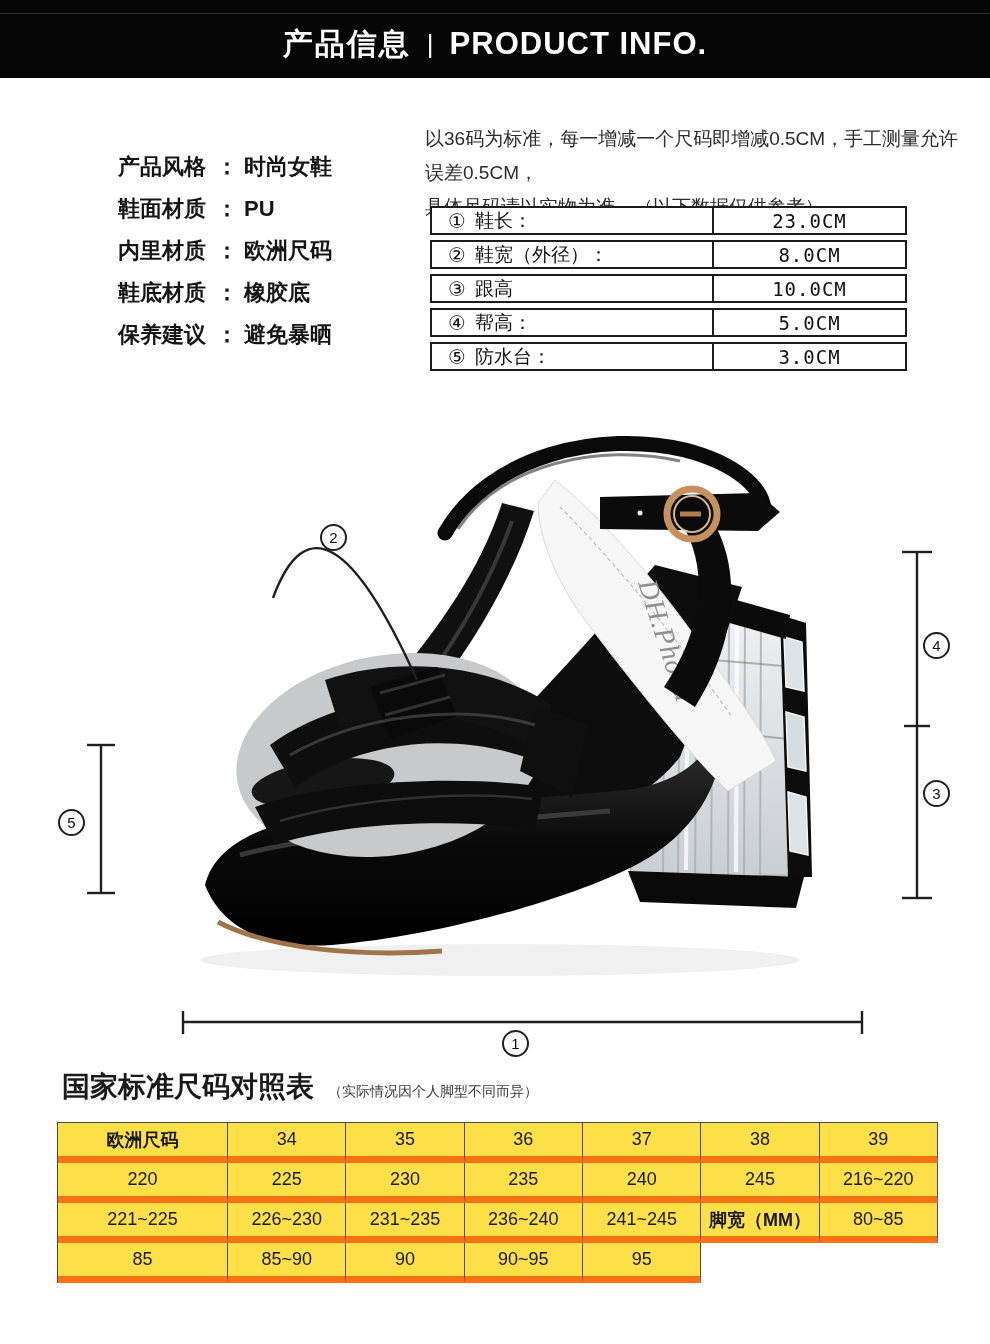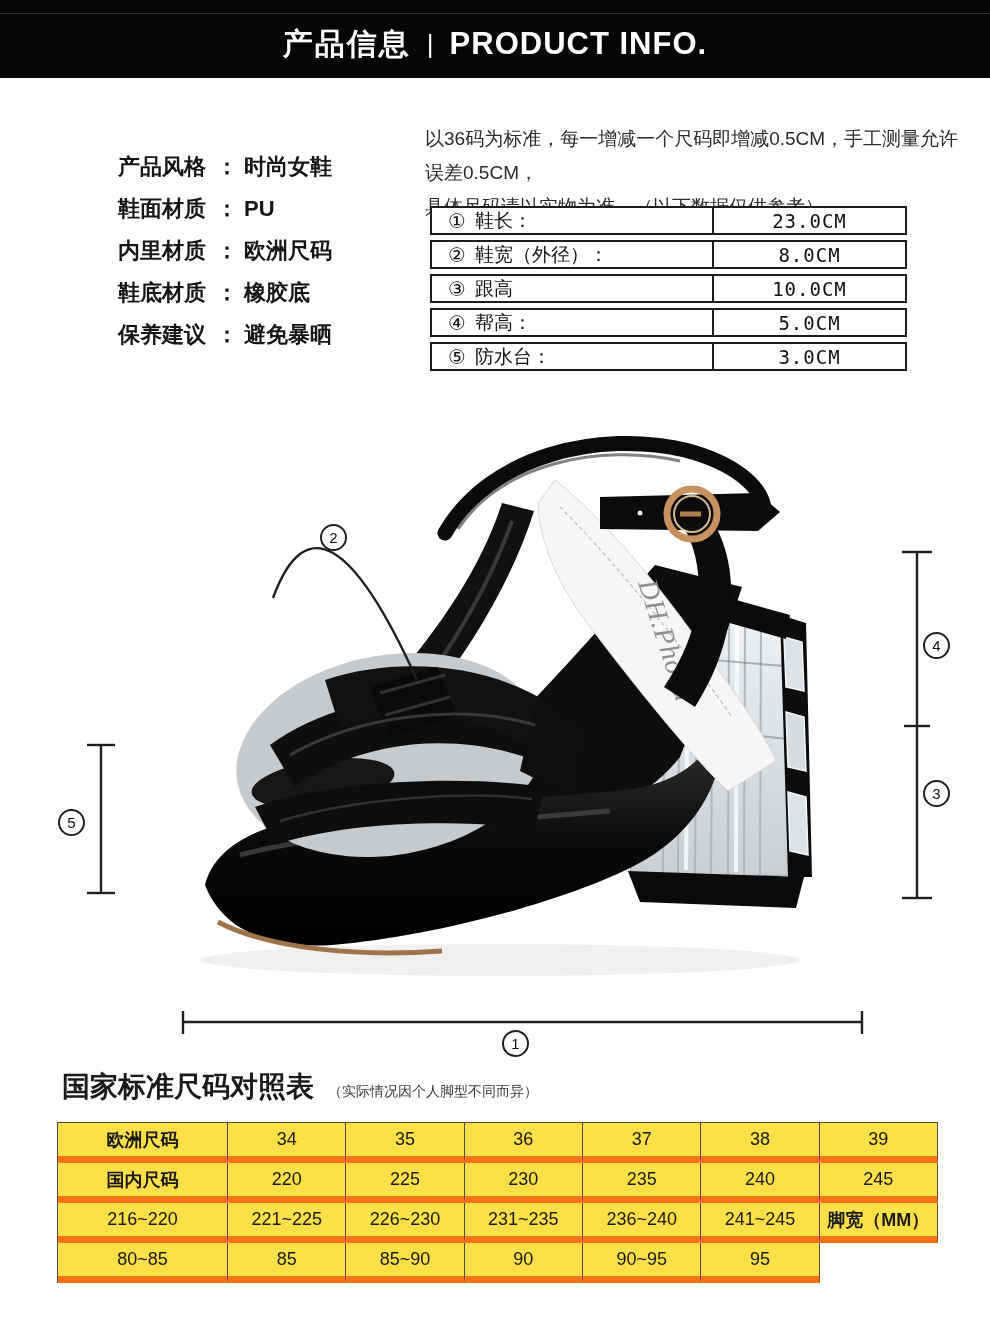--- a/index.html
+++ b/index.html
@@ -281,21 +281,20 @@
 <div class="size-table">
 
   <div class="size-cell label">欧洲尺码</div>
   <div class="size-cell">34</div>
   <div class="size-cell">35</div>
   <div class="size-cell">36</div>
   <div class="size-cell">37</div>
   <div class="size-cell">38</div>
   <div class="size-cell">39</div>
 
-  <div class="size-cell label">国内尺码</div>
   <div class="size-cell">220</div>
   <div class="size-cell">225</div>
   <div class="size-cell">230</div>
   <div class="size-cell">235</div>
   <div class="size-cell">240</div>
   <div class="size-cell">245</div>
 
   <div class="size-cell">216~220</div>
   <div class="size-cell">221~225</div>
   <div class="size-cell">226~230</div>

